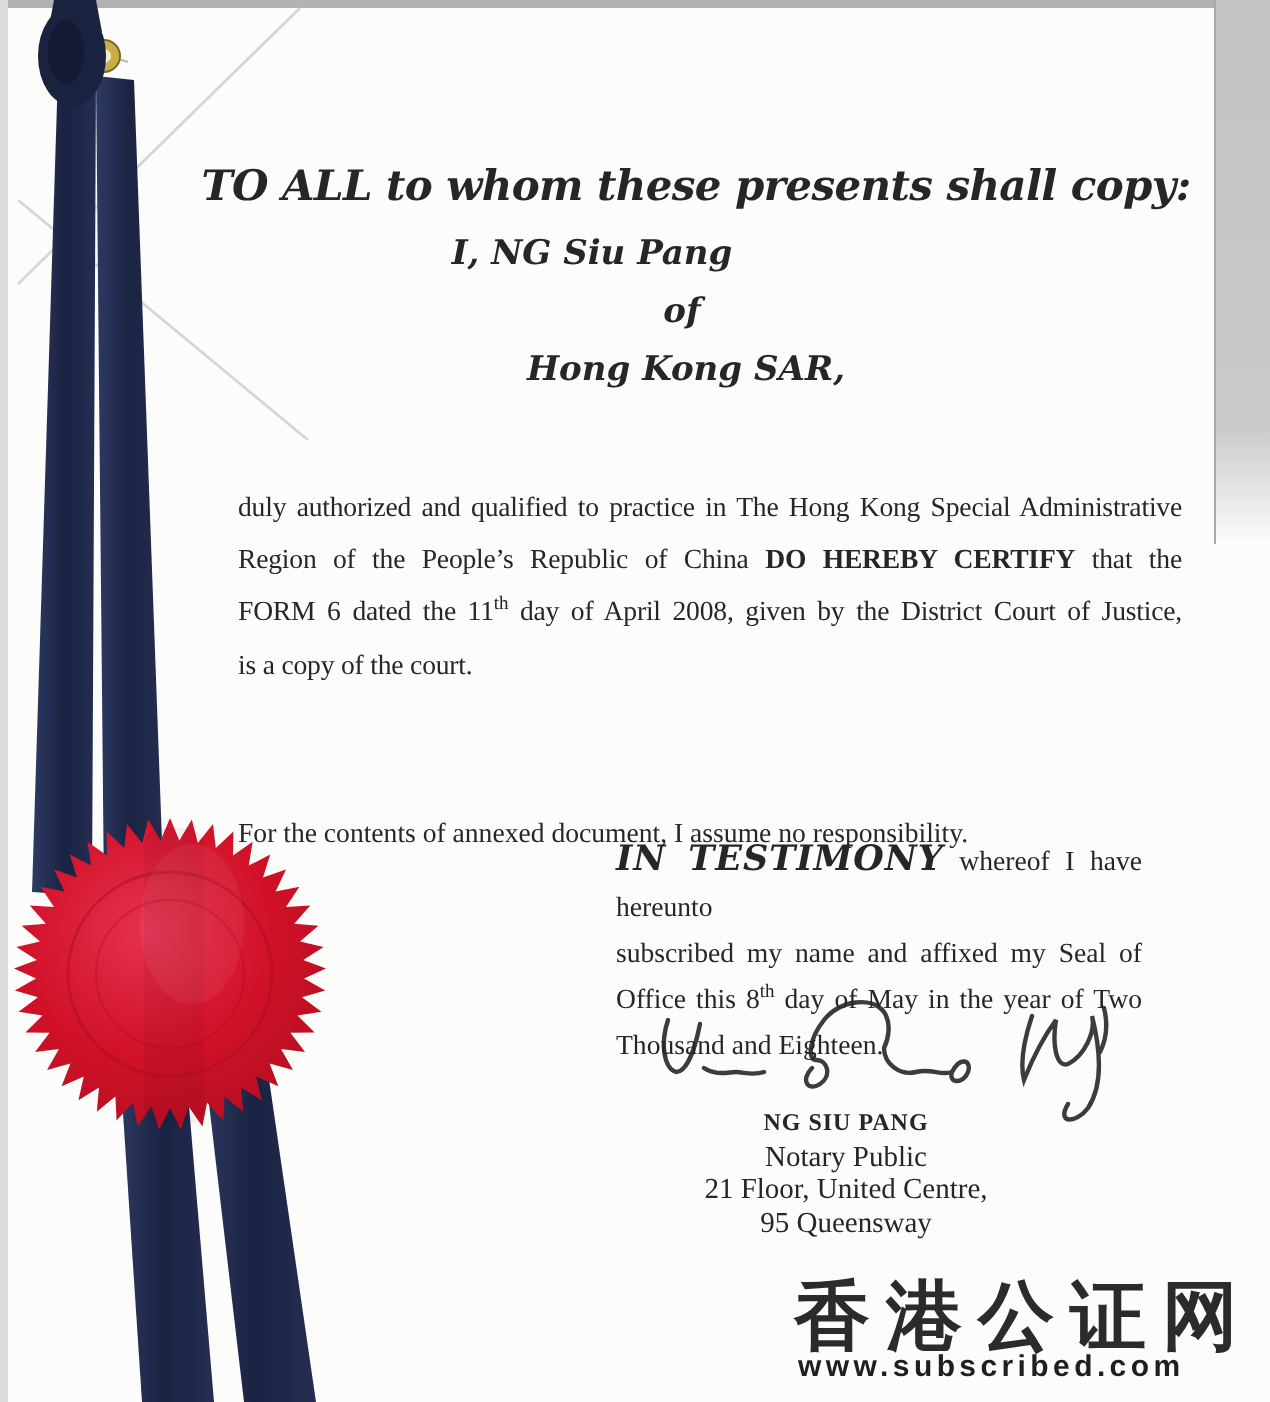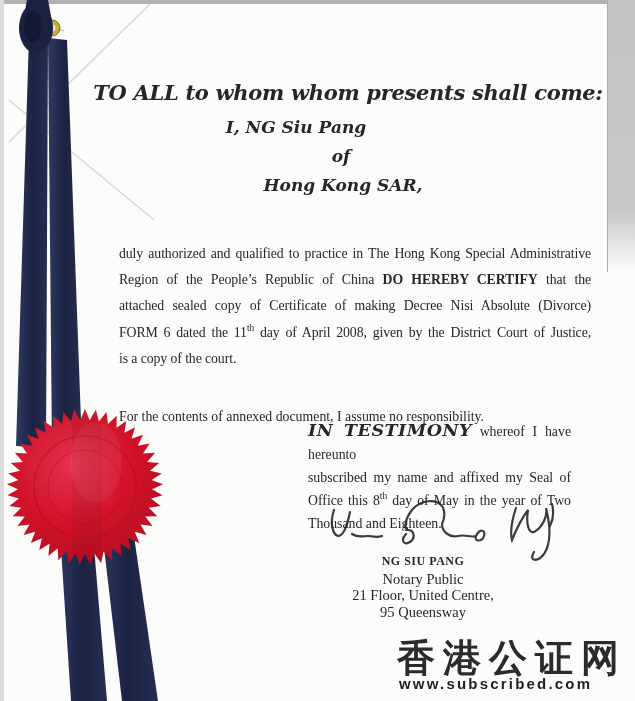--- a/index.html
+++ b/index.html
@@ -101,29 +101,28 @@
 
     <g transform="translate(320,496)" fill="none" stroke="#3b3b40" stroke-width="2.2" stroke-linecap="round">
       <path d="M14,14 C10,26 12,38 18,40 C24,40 28,26 30,16"></path>
       <path d="M32,38 C38,42 44,40 48,40 C52,40 56,42 62,40"></path>
       <path d="M86,38 C80,44 84,50 90,46 C96,42 94,34 88,34 C84,34 84,24 92,14 C100,4 116,2 122,10 C126,16 124,24 122,28 C122,36 130,42 138,40 C146,38 150,42 156,40 C160,32 166,34 164,40 C162,46 154,46 156,40"></path>
       <path d="M196,12 C192,24 190,36 192,44 C196,34 202,22 208,14 C206,26 208,38 214,36 C222,32 228,20 226,12 C230,28 232,46 224,58 C218,66 208,66 214,56"></path>
       <path d="M232,8 C234,16 233,24 230,30"></path>
     </g>
   </svg>
 
-  <div class="hline script h-salutation">TO ALL to whom whom presents shall come:</div>
+  <div class="hline script h-salutation">TO ALL to whom these presents shall copy:</div>
   <div class="hline script h-name">I, NG Siu Pang</div>
   <div class="hline script h-of">of</div>
   <div class="hline script h-place">Hong Kong SAR,</div>
 
   <div class="para">
     <div class="jl">duly authorized and qualified to practice in The Hong Kong Special Administrative</div>
     <div class="jl"><span>Region of the People’s Republic of China </span><span class="b">DO HEREBY CERTIFY</span><span> that the</span></div>
-    <div class="jl">attached sealed copy of Certificate of making Decree Nisi Absolute (Divorce)</div>
     <div class="jl"><span>FORM 6 dated the 11</span><sup class="sup">th</sup><span> day of April 2008, given by the District Court of Justice,</span></div>
     <div>is a copy of the court.</div>
   </div>
 
   <div class="disclaimer">For the contents of annexed document, I assume no responsibility.</div>
 
   <div class="testimony">
     <div class="jl"><span class="t-lead">IN TESTIMONY</span><span> whereof I have hereunto</span></div>
     <div class="jl">subscribed my name and affixed my Seal of</div>
     <div class="jl"><span>Office this 8</span><sup class="sup">th</sup><span> day of May in the year of Two</span></div>

